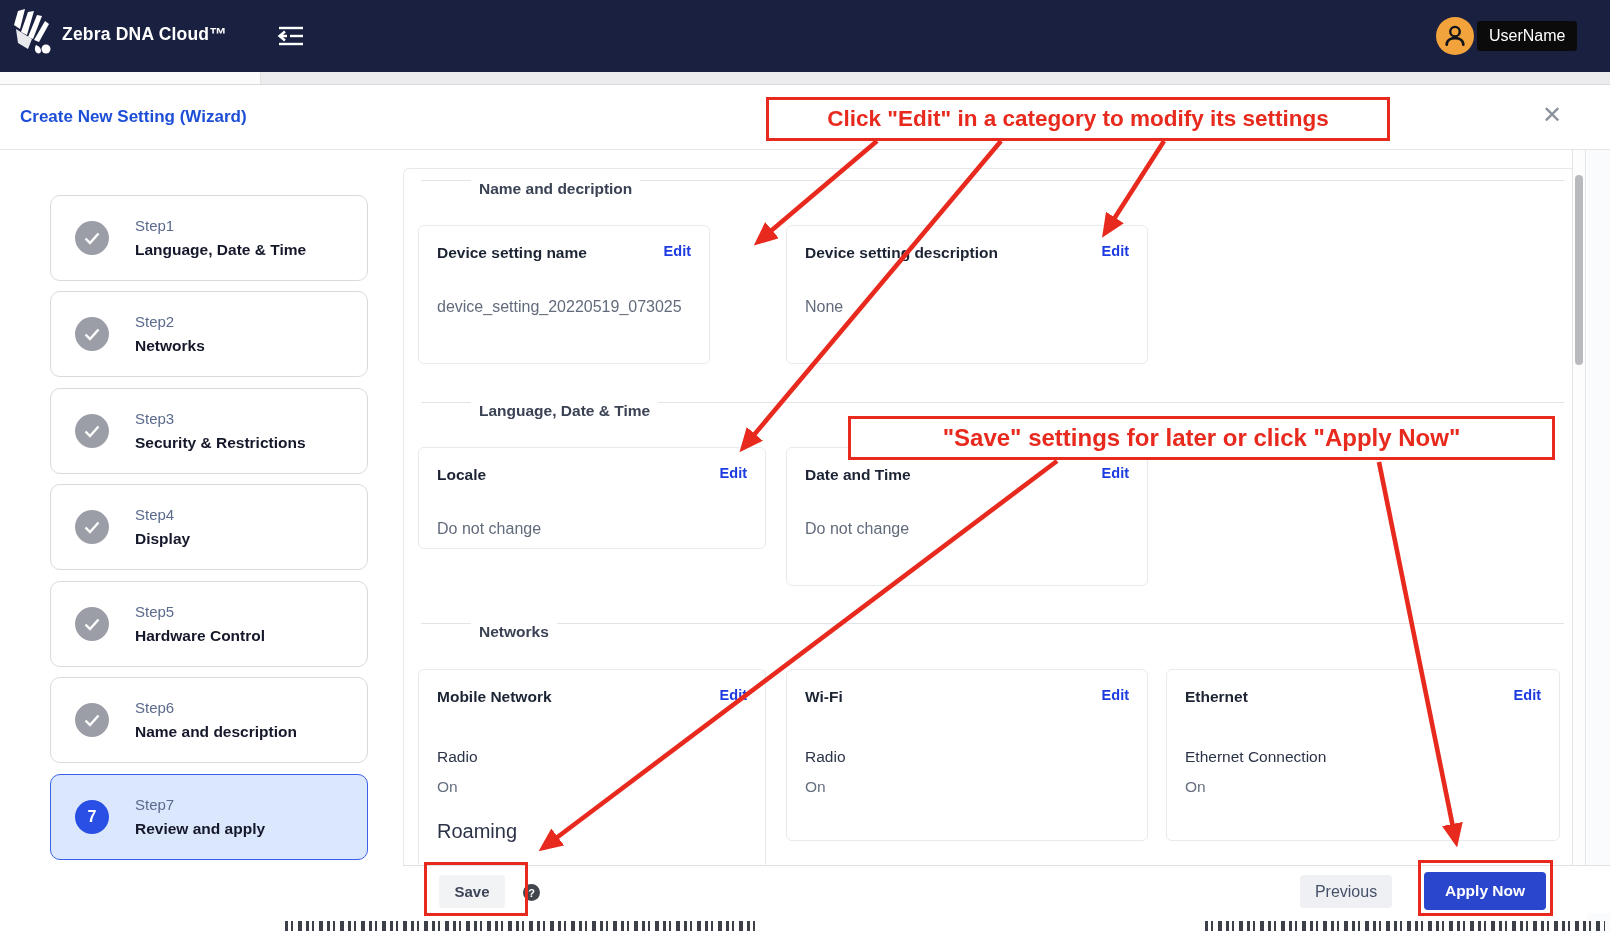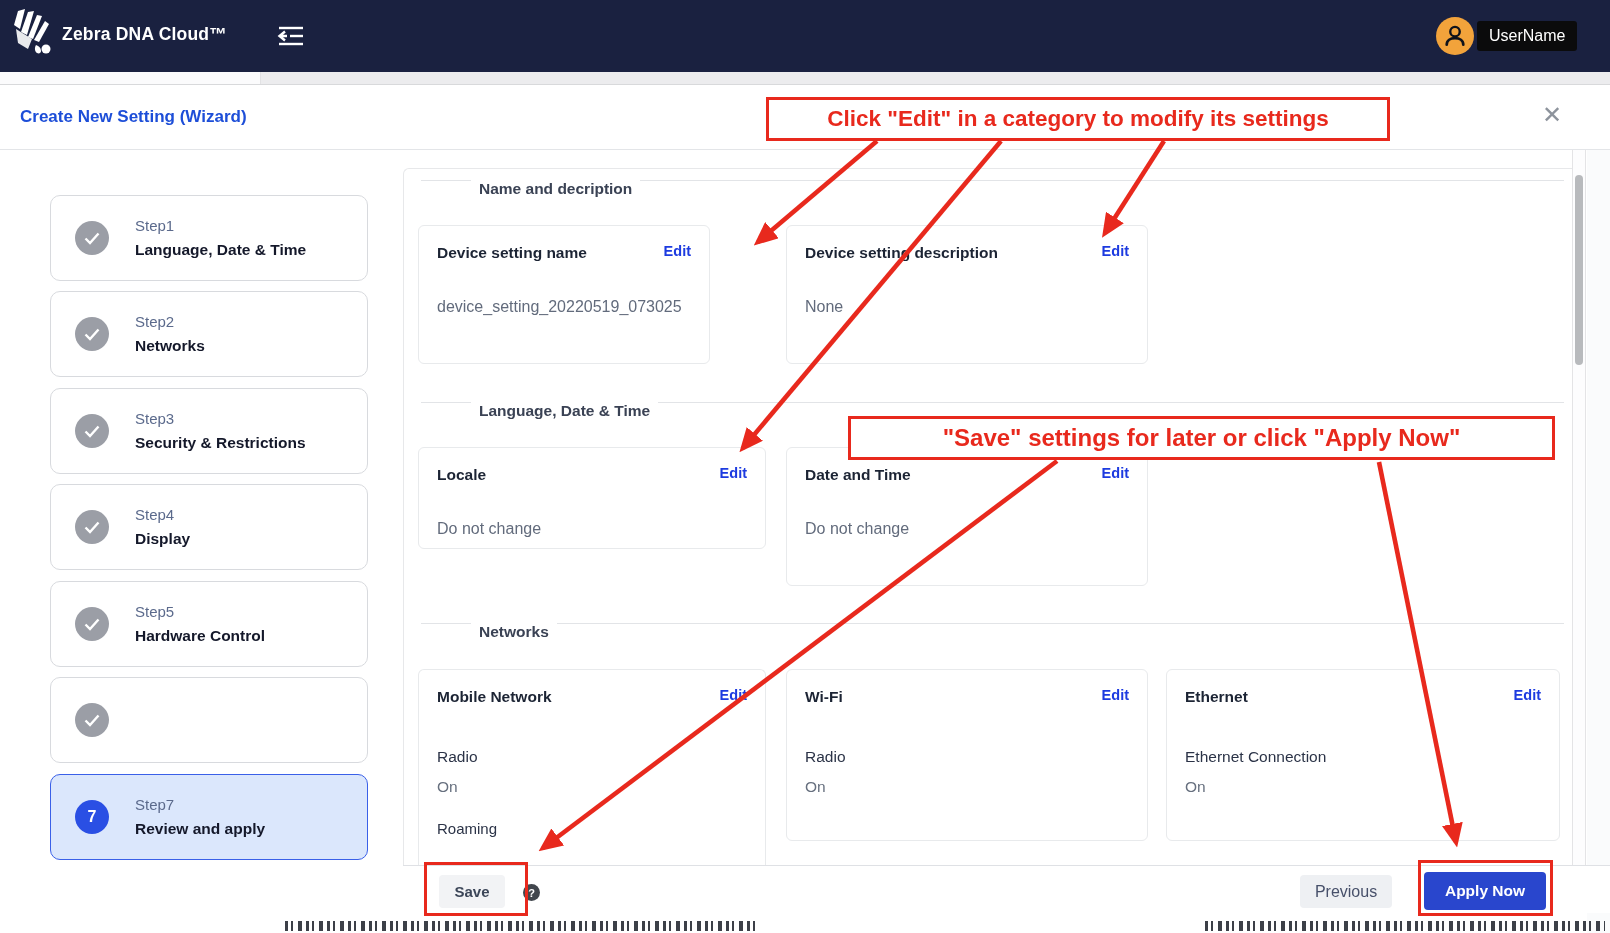--- a/index.html
+++ b/index.html
@@ -36,21 +36,21 @@
   .legend .ln{height:1px;background:#e2e4e7;}
   .legend .ln.l{width:50px;}
   .legend .ln.r{flex:1;}
   .legend .tx{padding:0 8px;font-size:15.5px;font-weight:bold;color:#3a4254;white-space:nowrap;}
   .rcard{position:absolute;background:#ffffff;border:1px solid #e8eaec;border-radius:6px;box-sizing:border-box;}
   .rcard .ct{position:absolute;left:18px;top:18px;font-size:15.5px;font-weight:bold;color:#1c2434;}
   .rcard .edit{position:absolute;right:18px;top:17px;font-size:14.5px;font-weight:bold;color:#1d3be0;cursor:pointer;text-decoration:none;}
   .rcard .cv{position:absolute;left:18px;top:72px;font-size:16px;color:#626b7c;}
   .rcard .fl1{position:absolute;left:18px;top:78px;font-size:15.5px;color:#2b3347;}
   .rcard .fv1{position:absolute;left:18px;top:108px;font-size:15.5px;color:#67707f;}
-  .rcard .fl2{position:absolute;left:18px;top:150px;font-size:15px;color:#2b3347;}
+  .rcard .fl2{position:absolute;left:18px;top:150px;font-size:20px;color:#2b3347;}
 
   
   .footer{position:absolute;left:403px;top:865px;width:1207px;height:47px;background:#ffffff;border-top:1px solid #dfe1e5;z-index:4;}
   .btn{border:none;border-radius:4px;font-family:"Liberation Sans",sans-serif;cursor:pointer;}
   .btn-save{position:absolute;left:36px;top:9px;width:66px;height:33px;background:#f2f3f5;color:#3c4658;font-weight:bold;font-size:15px;}
   .help-dot{position:absolute;left:120px;top:18px;width:17px;height:17px;border-radius:50%;background:#41464d;color:#ffffff;font-size:11px;font-weight:bold;display:flex;align-items:center;justify-content:center;cursor:pointer;}
   .btn-prev{position:absolute;left:897px;top:9px;width:92px;height:33px;background:#eef0f3;color:#47506a;font-size:16px;}
   .btn-apply{position:absolute;left:1021px;top:6px;width:122px;height:38px;background:#2946cd;color:#ffffff;font-weight:bold;font-size:15.5px;}
 
   
@@ -178,20 +178,24 @@
           <div class="step-label">Hardware Control</div>
         </div>
     </div>
 
     <div class="step-card" style="top:527px">
       <div class="step-circle">
           <svg width="16" height="13" viewBox="0 0 16 13">
             <path d="M1.5 6.5 L6 11 L14.5 1.5" fill="none" stroke="#ffffff" stroke-width="2.4"></path>
           </svg>
         </div>
+      <div class="step-texts">
+          <div class="step-num">Step6</div>
+          <div class="step-label">Name and description</div>
+        </div>
     </div>
 
     <div class="step-card active" style="top:624px">
       <div class="step-circle active">7</div>
       <div class="step-texts">
           <div class="step-num">Step7</div>
           <div class="step-label">Review and apply</div>
         </div>
     </div>
   </div>

